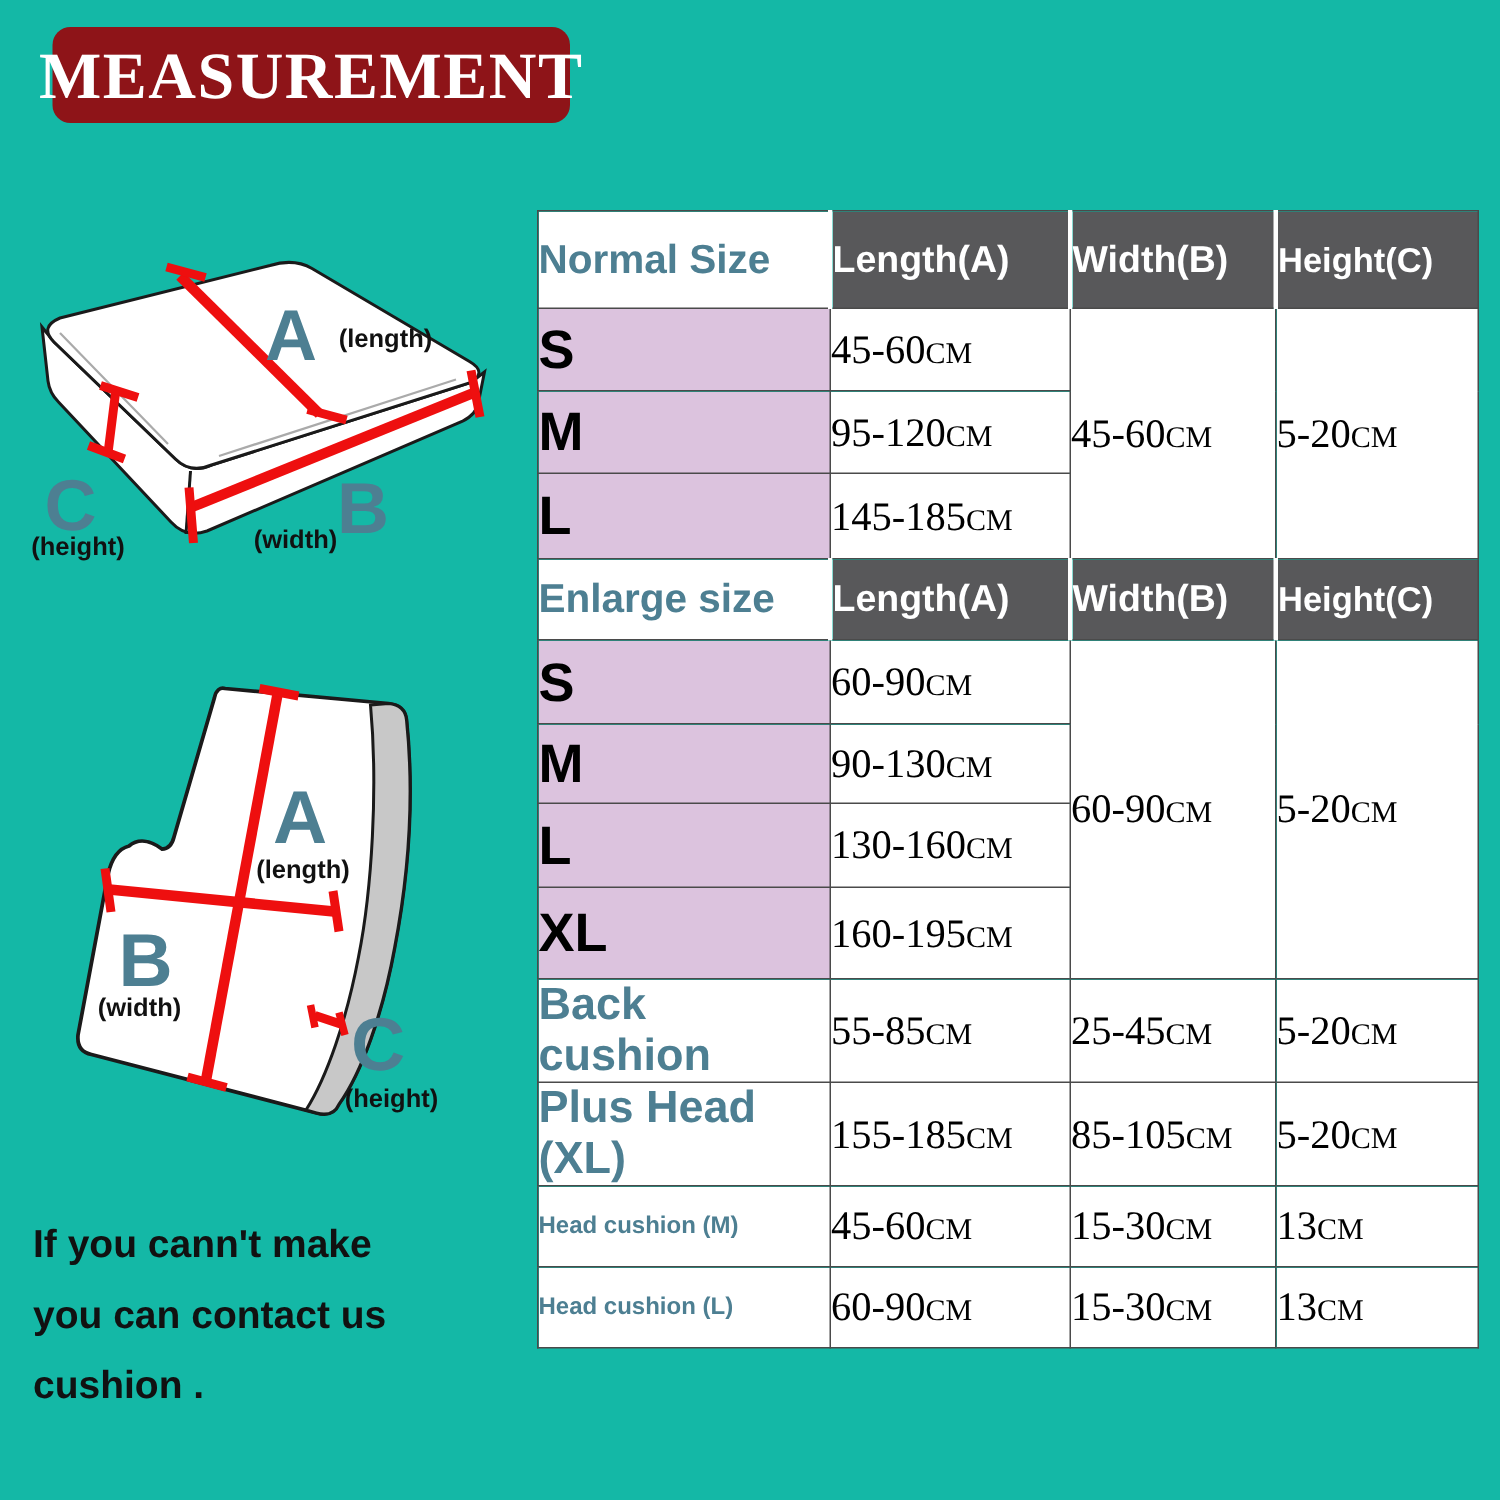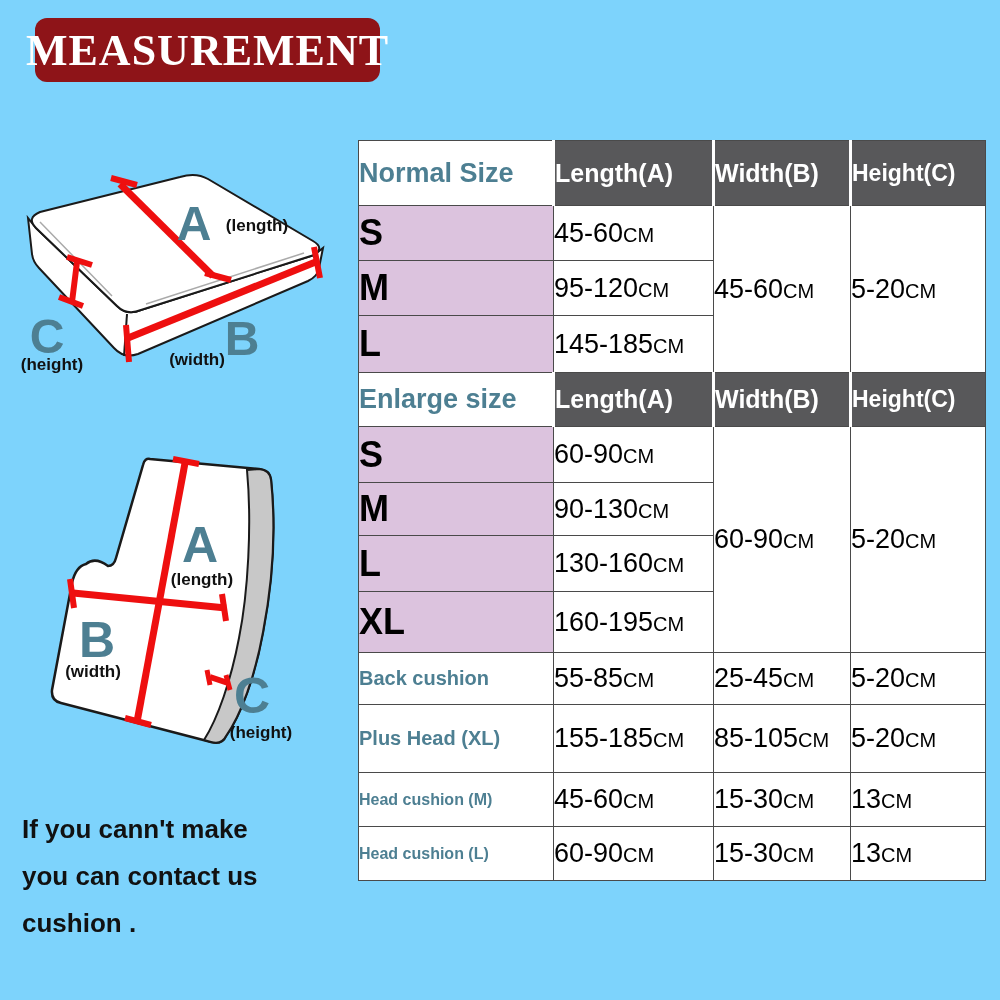--- a/index.html
+++ b/index.html
@@ -1,17 +1,17 @@
 <!DOCTYPE html>
 <html><head>
 <meta charset="utf-8">
 <style>
   html,body { margin:0; padding:0; background:#fff; }
   .page {
-    position:relative; width:1000px; height:1000px; background:#7dd3fc;
+    position:relative; width:1000px; height:1000px; background:#14b8a6;
     font-family:"Liberation Sans", sans-serif; overflow:hidden;
   }
   
   .banner {
     position:absolute; left:35px; top:18px; width:345px; height:64px;
     background:#8e1418; border-radius:12px;
     display:flex; align-items:center; justify-content:center;
   }
   .banner span {
     color:#ffffff; font-family:"Liberation Serif", serif; font-weight:bold;
@@ -26,25 +26,25 @@
     border:1px solid #4a4a4a; text-align:left; vertical-align:middle;
     padding:0; overflow:hidden; background:#fff;
   }
   .sec-label { color:#4d7f92; font-weight:bold; font-size:27px; }
   .hdr-gray {
     background:#58585a !important; color:#fff; font-weight:bold; font-size:25px;
     border-left:3px solid #ffffff !important;
   }
   .hdr-sm { font-size:23px;margin-top:12px; }
   .size-cell { background:#dcc3de !important; color:#000; font-weight:bold; font-size:36px; }
-  .val-cell { font-family:Liberation Sans, sans-serif; font-size:27px; color:#000; }
+  .val-cell { font-family:Liberation Serif, serif; font-size:27px; color:#000; }
   .val-cell .unit { font-size:20px; }
   .pad-top { padding-top:26px; }
   .pad-bottom { padding-bottom:20px; }
-  .extra-label { color:#4d7f92; font-weight:bold; font-size:20px; }
+  .extra-label { color:#4d7f92; font-weight:bold; font-size:30px; }
   .extra-label.small { font-size:16px;margin-left:13px; }
   
   .diagram { position:absolute; }
   .diagram text.big { fill:#4d7f92; font-weight:bold; font-family:"Liberation Sans", sans-serif; }
   .diagram text.cap { fill:#111111; font-weight:bold; font-family:"Liberation Sans", sans-serif; }
   
   .note {
     position:absolute; left:22px; top:806px; color:#111;
     font-size:26px; font-weight:700; line-height:47px;
   }

